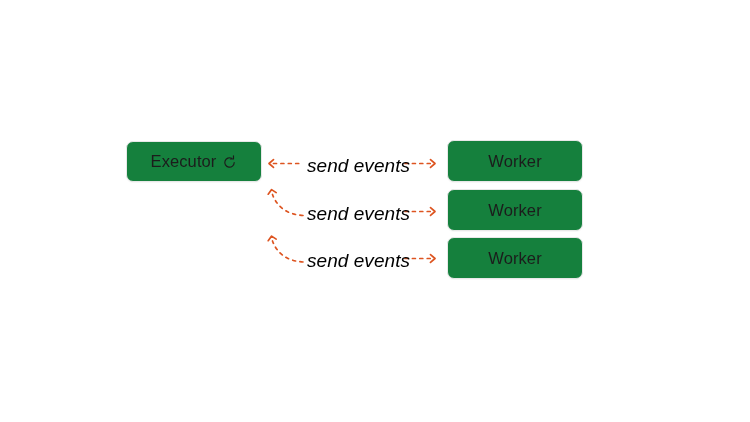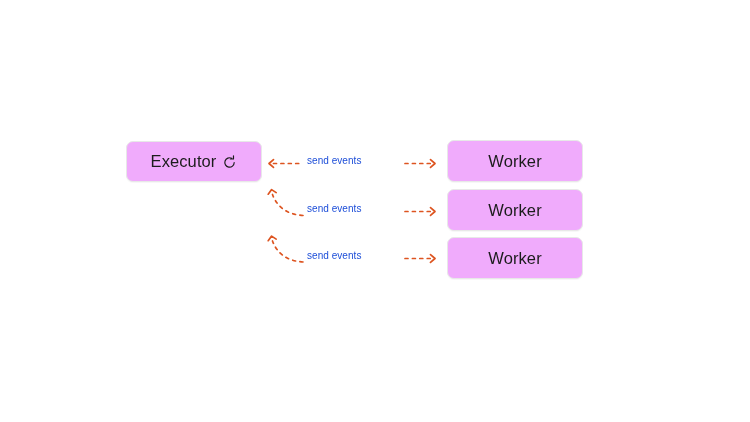--- a/index.html
+++ b/index.html
@@ -20,21 +20,21 @@
     position: absolute;
     inset: 0;
     width: 750px;
     height: 422px;
   }
 
   
   .node {
     position: absolute;
     box-sizing: border-box;
-    background: #f0abfc;
+    background: #15803d;
     border: 1px solid #e8e8e8;
     border-radius: 7px;
     display: flex;
     align-items: center;
     justify-content: center;
     gap: 6px;
     color: #1c1c1c;
     font-size: 16.5px;
     line-height: 1;
     letter-spacing: .1px;
@@ -63,25 +63,26 @@
   #edges-layer {
     position: absolute;
     inset: 0;
     width: 750px;
     height: 422px;
     pointer-events: none;
   }
 
   .edge-label {
     position: absolute;
-    color: #1d4ed8;
-    font-size: 10px;
+    color: #000000;
+    font-size: 19px;
     line-height: 1;
     white-space: nowrap;
     letter-spacing: .05px;
+    font-style: italic;
   }
   #edge-label-0 { left: 307px; top: 156px; }
   #edge-label-1 { left: 307px; top: 204px; }
   #edge-label-2 { left: 307px; top: 251px; }
 </style>
 </head>
 <body>
 
 <div id="canvas">
 

